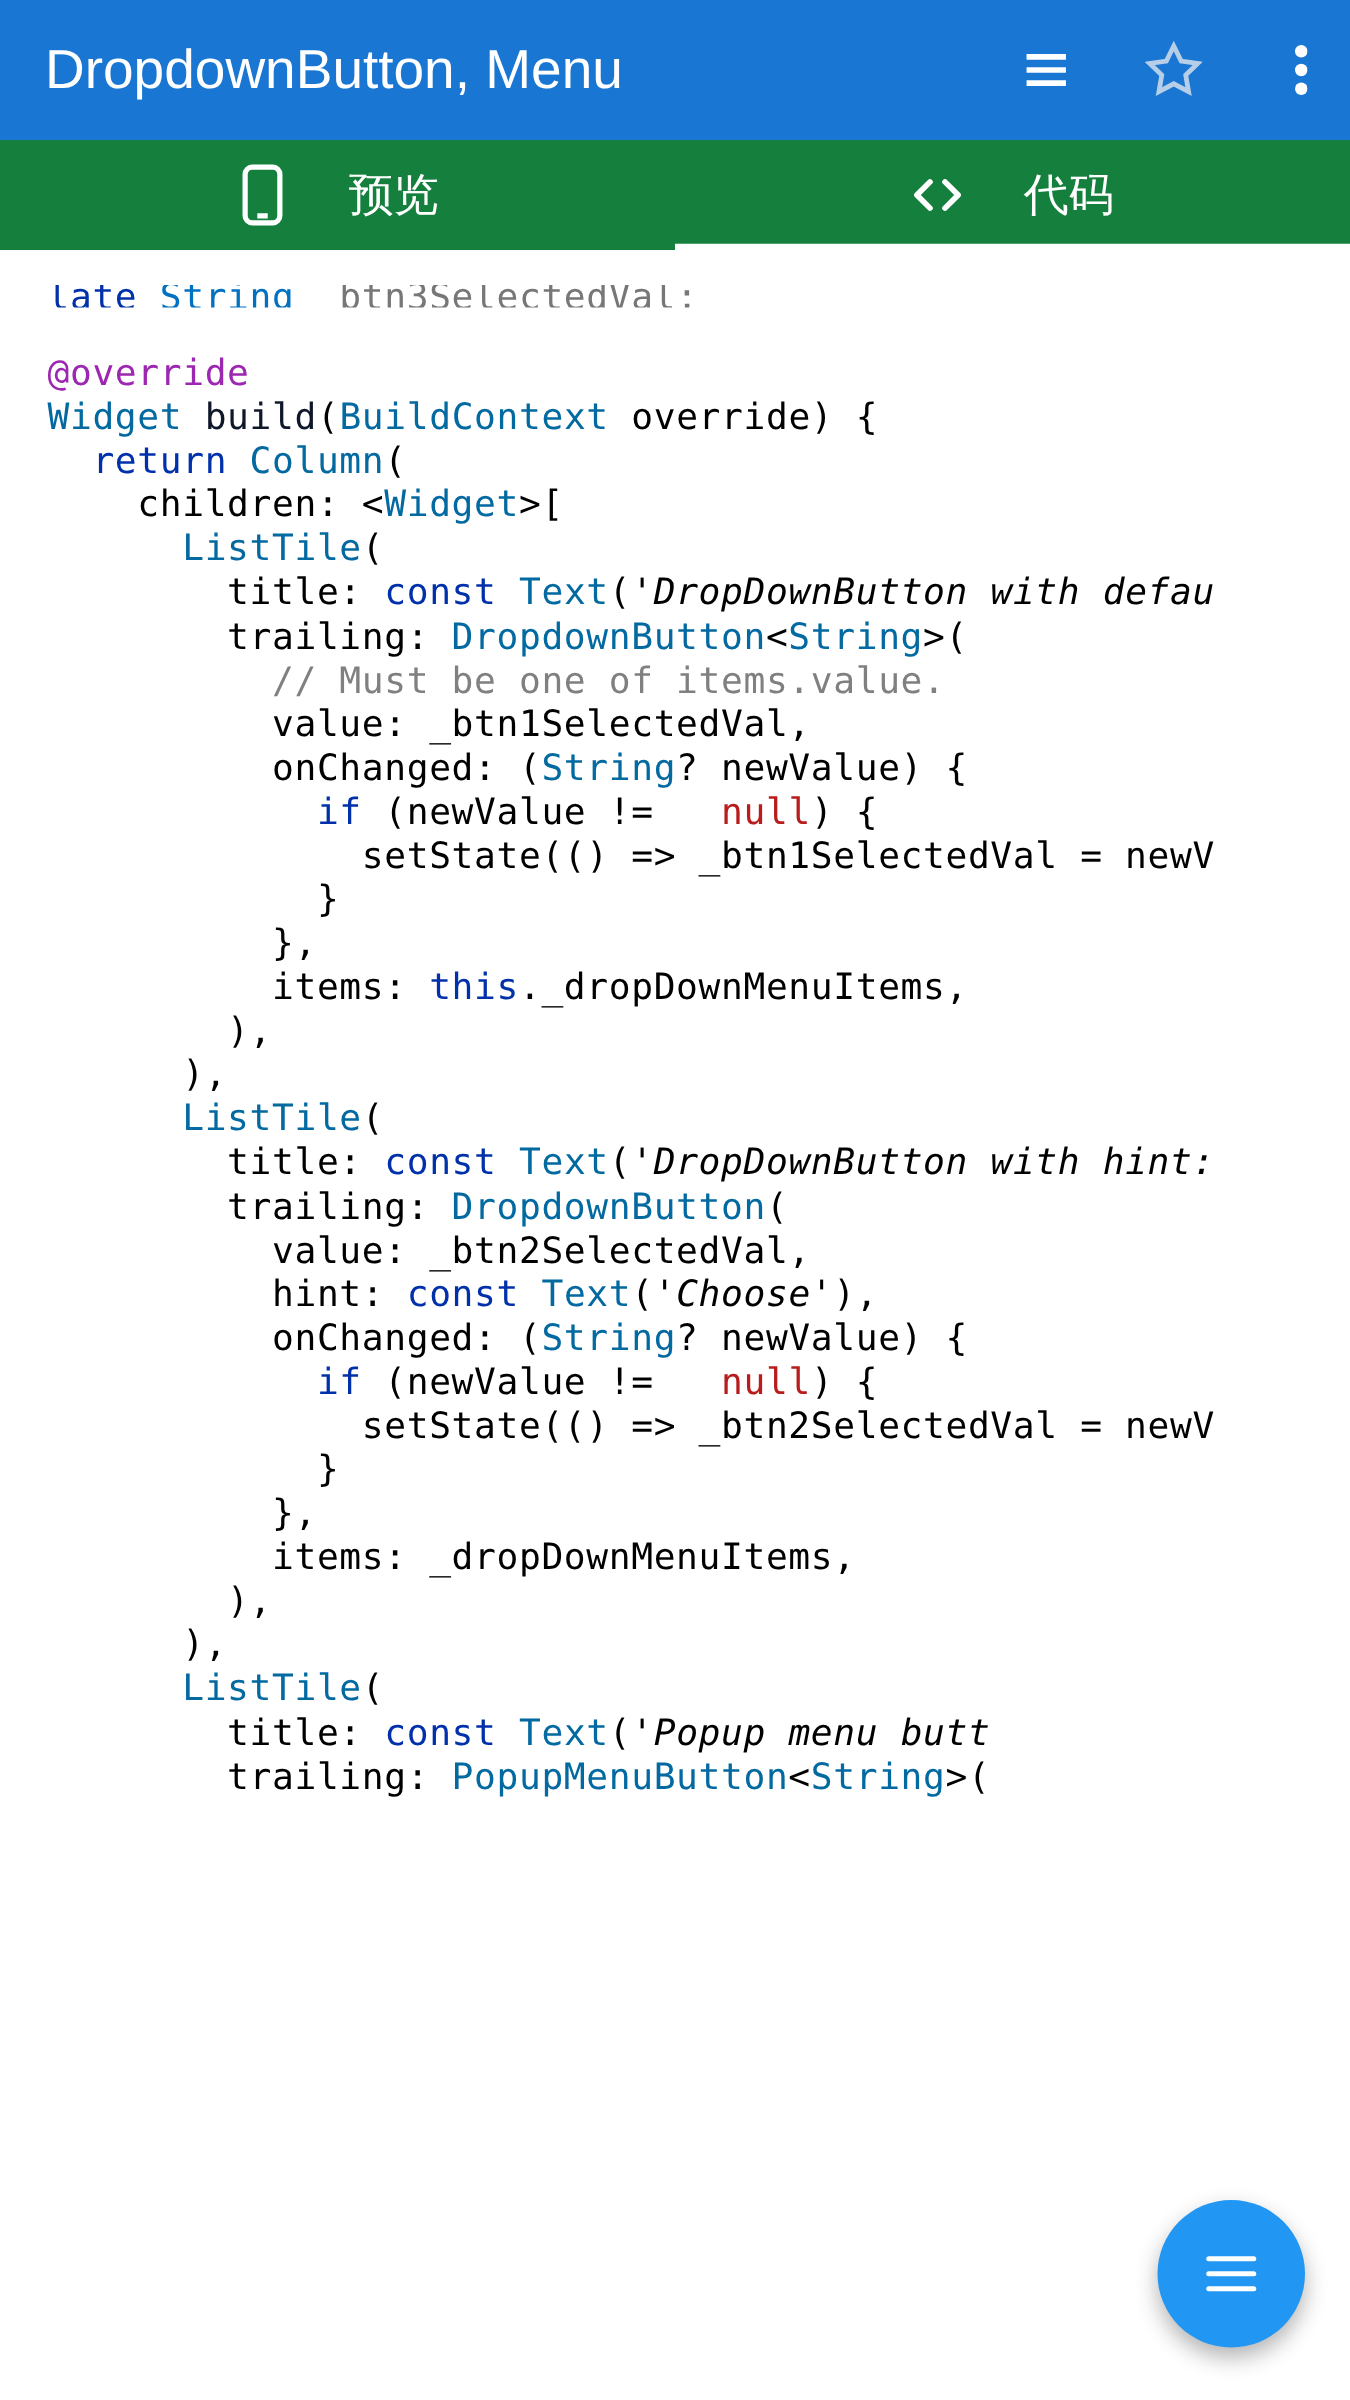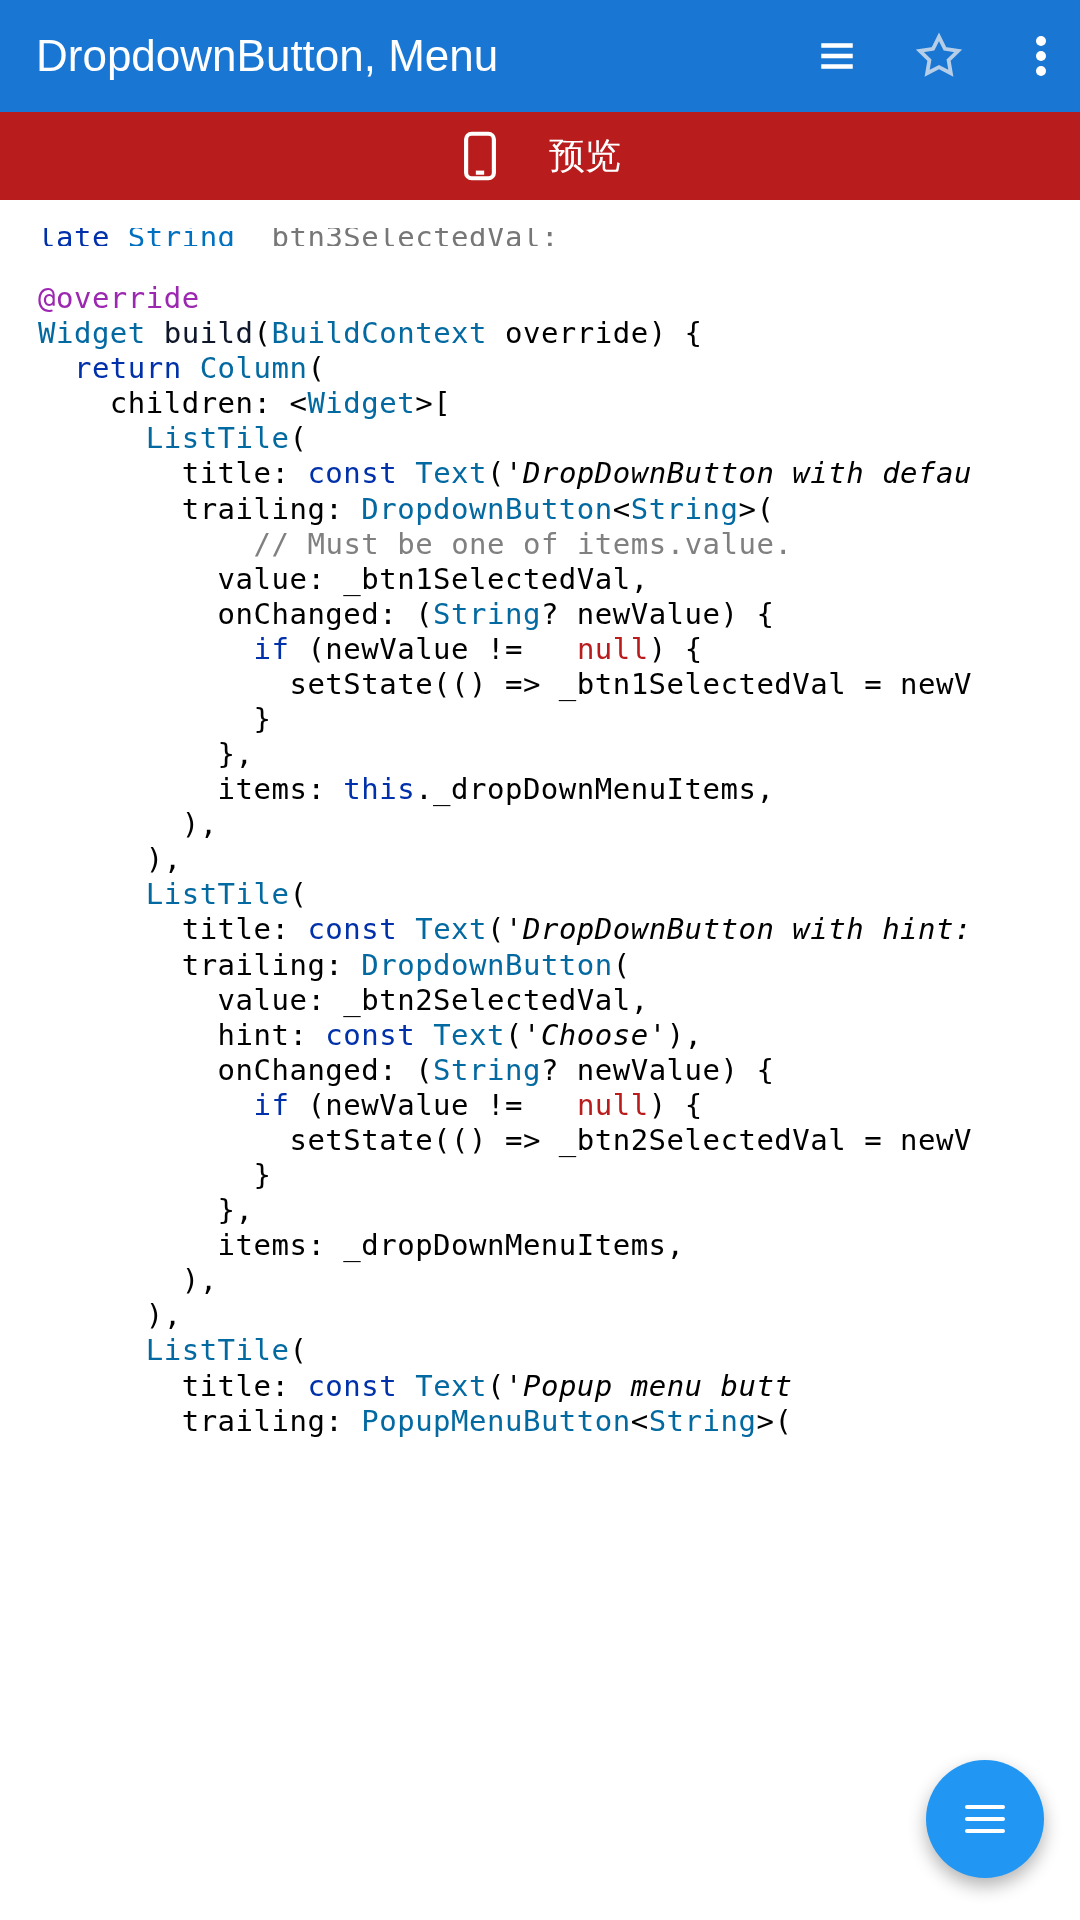--- a/index.html
+++ b/index.html
@@ -1,33 +1,33 @@
 <!DOCTYPE html>
 <html><head>
 <meta charset="utf-8">
 <style>
   * { margin: 0; padding: 0; box-sizing: border-box; }
   html, body { width: 1080px; height: 1920px; font-family: sans-serif; overflow: hidden; background: #fff; }
   .appbar { background: #1976d2; color: #fff; height: 112px; display: flex; align-items: center; padding: 0 16px 0 36px; }
   .appbar-title { font-size: 44px; font-weight: 500; flex: 1; white-space: nowrap; overflow: hidden; }
   .appbar-icons { display: flex; align-items: center; gap: 56px; }
   .icon-btn { width: 46px; height: 46px; display: flex; align-items: center; justify-content: center; }
-  .tabbar { background: #b91c1c; height: 88px; display: flex; }
+  .tabbar { background: #15803d; height: 88px; display: flex; }
   .tab { flex: 1; display: flex; align-items: center; justify-content: center; gap: 48px; color: #fff; font-size: 36px; font-weight: 500; position: relative; }
   .tab.active::after { content: ""; position: absolute; bottom: 0; left: 0; right: 0; height: 5px; background: #fff; }
   .tab .tabicon { width: 42px; height: 42px; display: flex; align-items: center; justify-content: center; }
   .code-area { padding: 4px 0 0 38px; background: #fff; height: calc(1920px - 200px); overflow: hidden; position: relative; }
   pre.code { font-family: Menlo, Consolas, "DejaVu Sans Mono", monospace; font-size: 29px; line-height: 1.21; white-space: pre; color: #000; letter-spacing: 0.5px; }
   .ann   { color: #9c27b0; margin-top: 15px; }
   .cls   { color: #0369a1; }
   .fn    { color: #0f172a; }
   .kw    { color: #0030aa; }
   .pnc   { color: #000; }
   .str   { color: #000000; font-style: italic; }
-  .cmt   { color: #808080; margin-left: 36px; }
+  .cmt   { color: #808080; }
   .lit   { color: #b91c1c; font-weight:400;margin-left:36px;}
   .fab { position: absolute; right: 36px; bottom: 42px; width: 118px; height: 118px; border-radius: 59px; background: #2196f3; box-shadow: 0 8px 18px rgba(0,0,0,0.3); display: flex; align-items: center; justify-content: center; }
   .fab-lines { width: 40px; height: 28px; display: flex; flex-direction: column; justify-content: space-between; }
   .fab-lines span { height: 4px; background: #fff; border-radius: 2px; }
   .top-cut { color:#777; font-family: Menlo, Consolas, monospace; font-size:29px; line-height:1.0; padding-left:2px; letter-spacing: 0.5px; height:18px; overflow:hidden; position:relative;margin-top:24px; }
   .top-cut-inner { position:absolute; left:0; bottom:-6px; white-space:pre; }
   .top-cut .tk-kw{color:#0030aa;} .top-cut .tk-cls{color:#0070c1;}
 </style>
 </head>
 <body>
@@ -59,20 +59,29 @@
 
 <div class="tabbar">
   <div class="tab">
     <span class="tabicon">
       <svg width="34" height="50" viewBox="0 0 24 36" fill="none" stroke="#fff" stroke-width="3">
           <rect x="2" y="2" width="20" height="32" rx="4"></rect>
           <line x1="9" y1="30" x2="15" y2="30"></line>
         </svg>
     </span>
     <span>预览</span>
+  </div>
+  <div class="tab active">
+    <span class="tabicon">
+      <svg width="48" height="38" viewBox="0 0 28 20" fill="none" stroke="#fff" stroke-width="3" stroke-linecap="round" stroke-linejoin="round">
+          <polyline points="10,3 3,10 10,17"></polyline>
+          <polyline points="18,3 25,10 18,17"></polyline>
+        </svg>
+    </span>
+    <span>代码</span>
   </div>
 </div>
 
 <div class="code-area">
   <div class="top-cut">
     <span class="top-cut-inner"><span class="tk-kw">late</span> <span class="tk-cls">String</span> _btn3SelectedVal;</span>
   </div>
   <pre class="code" id="code-pre"><span class=""></span>
 <span class="ann">@override</span>
 <span class="cls">Widget</span><span class="pnc"> </span><span class="fn">build</span><span class="pnc">(</span><span class="cls">BuildContext</span><span class="pnc"> override) {</span>

